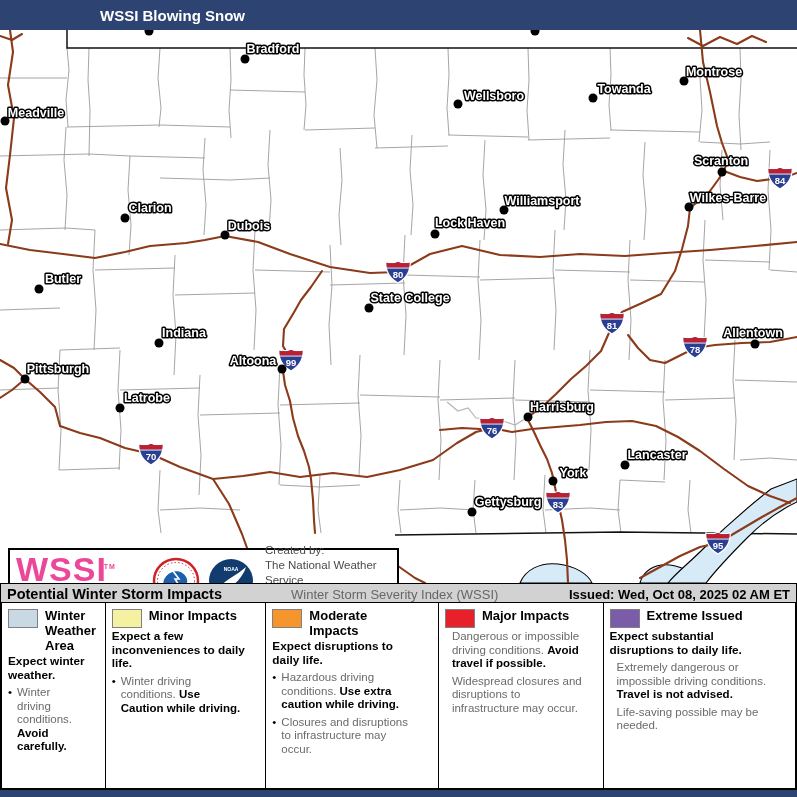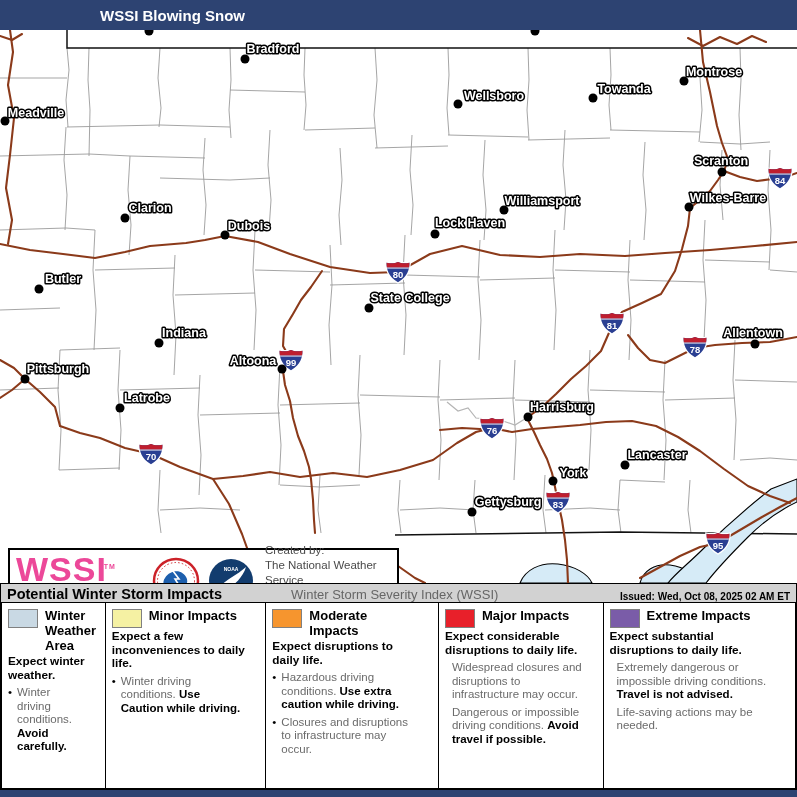--- a/index.html
+++ b/index.html
@@ -27,21 +27,21 @@
   #wssi-strip { display:flex; width:122px; height:9px; margin-top:3px; }
   #wssi-strip div { flex:1; height:9px; }
   #seals { display:flex; align-items:center; margin-left:8px; }
   #created-block { margin-left:10px; color:#4a4a4a; font-size:11.5px; line-height:15px; }
 
   
   #info-bar { position:absolute; top:583px; left:0; width:797px; height:20px;
               background:#d2d2d2; border:1px solid #000; display:flex; align-items:flex-end; }
   #info-bar .l { font-weight:bold; font-size:14.5px; color:#000; margin-left:6px; }
   #info-bar .c { color:#666; font-size:13px; position:absolute; left:290px; }
-  #info-bar .r { margin-left:auto; margin-right:6px; font-weight:bold; font-size:10px; }
+  #info-bar .r { margin-left:auto; margin-right:6px; font-weight:bold; font-size:13px; }
 
   
   #legend { position:absolute; top:603px; left:0; width:797px; height:187px; background:#fff;
             border-left:2px solid #000; border-right:2px solid #000; border-bottom:2px solid #000;
             display:flex; }
   .leg-col { height:100%; border-right:1px solid #000; padding:5px 20px 2px 6px; overflow:hidden; }
   .leg-col:last-child { border-right:none; }
   .leg-head { display:flex; align-items:flex-start; margin-bottom:2px; }
   .swatch { width:30px; height:19px; border:1px solid #808080; flex:0 0 auto; margin-right:7px; margin-top:1px; }
   .leg-title { font-weight:bold; font-size:13px; line-height:15px; color:#000; }
@@ -402,41 +402,40 @@
         <div class="leg-item">
           <span class="bullet">•</span>
           <span>Closures and disruptions to infrastructure may occur.</span>
         </div>
       </div>
       <div class="leg-col" style="width: 165px;">
         <div class="leg-head">
           <div class="swatch" style="background: rgb(232, 32, 42);"></div>
           <div class="leg-title">Major Impacts</div>
         </div>
-        <div class="leg-intro">Expect considerable disruptions to daily life.</div>
+        <div class="leg-item">
+          <span class="pad"></span>
+          <span>Dangerous or impossible driving conditions. <b>Avoid travel if possible.</b></span>
+        </div>
         <div class="leg-item">
           <span class="pad"></span>
           <span>Widespread closures and disruptions to infrastructure may occur.</span>
-        </div>
-        <div class="leg-item">
-          <span class="pad"></span>
-          <span>Dangerous or impossible driving conditions. <b>Avoid travel if possible.</b></span>
         </div>
       </div>
       <div class="leg-col" style="width: 192px;">
         <div class="leg-head">
           <div class="swatch" style="background: rgb(122, 92, 168);"></div>
-          <div class="leg-title">Extreme Impacts</div>
+          <div class="leg-title">Extreme Issued</div>
         </div>
         <div class="leg-intro">Expect substantial disruptions to daily life.</div>
         <div class="leg-item">
           <span class="pad"></span>
           <span>Extremely dangerous or impossible driving conditions. <b>Travel is not advised.</b></span>
         </div>
         <div class="leg-item">
           <span class="pad"></span>
-          <span>Life-saving actions may be needed.</span>
+          <span>Life-saving possible may be needed.</span>
         </div>
       </div>
     </div>
 
   <div id="bottom-strip" style="background: rgb(45, 67, 114);"></div>
 </div>
 
 </body></html>

